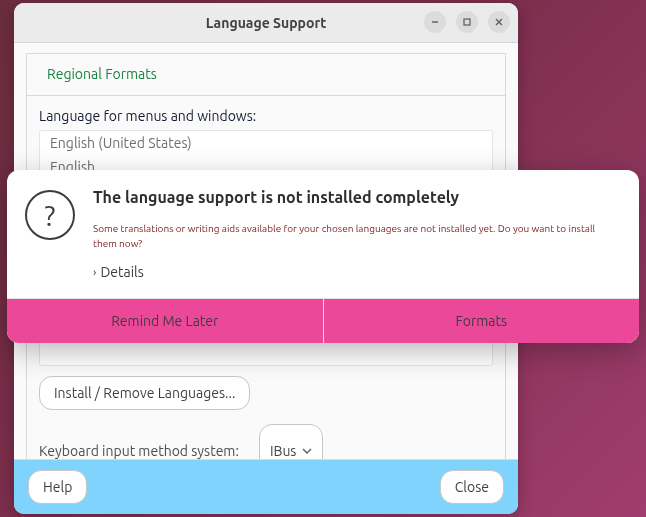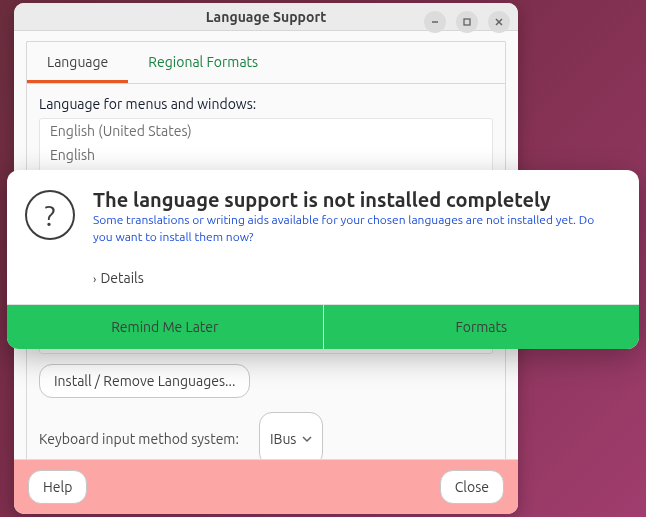--- a/index.html
+++ b/index.html
@@ -21,21 +21,21 @@
       height: 511px;
       background: #fafafa;
       border-radius: 10px;
       box-shadow: 0 4px 16px rgba(0,0,0,0.25);
       overflow: hidden;
     }
     .titlebar {
       display: flex;
       align-items: center;
       justify-content: center;
-      height: 28px;
+      height: 40px;
       position: relative;
       background: #ebebeb;
       border-bottom: 1px solid #d6d6d6;
     }
     .titlebar-title {
       font-weight: 600;
       color: #3d3d3d;
     }
     .win-controls {
       position: absolute;
@@ -123,21 +123,21 @@
     .footer {
       position: absolute;
       bottom: 0;
       left: 0;
       right: 0;
       border-top: 1px solid #dcdcdc;
       padding: 10px 14px;
       display: flex;
       justify-content: space-between;
       align-items: center;
-      background: #fca5a5;
+      background: #7dd3fc;
     }
     
     .overlay {
       position: absolute;
       left: 0; right: 0; top: 0; bottom: 0;
       pointer-events: none;
     }
     .dim {
       position: absolute;
       left: 14px;
@@ -171,50 +171,50 @@
       display: flex;
       align-items: center;
       justify-content: center;
       font-size: 28px;
       font-weight: 400;
       color: #3d3d3d;
       flex-shrink: 0;
       margin-top: 2px;
     }
     .dialog-text h2 {
-      font-size: 20px;
+      font-size: 16px;
       font-weight: 700;
       color: #2e2e2e;
-      margin-bottom: 0;
+      margin-bottom: 16px;
     }
     .dialog-text p {
-      color: #1d4ed8;
-      font-size: 12px;
+      color: #7f1d1d;
+      font-size: 10px;
       line-height: 1.45;
-      margin-bottom: 24px;
+      margin-bottom: 12px;
     }
     .details-expander {
       display: inline-flex;
       align-items: center;
       gap: 4px;
       color: #3d3d3d;
       cursor: pointer;
     }
     .details-expander .chev { font-size: 12px; }
     .dialog-actions {
       display: flex;
       border-top: 1px solid #e0e0e0;
     }
     .dialog-btn {
       flex: 1;
       text-align: center;
       padding: 14px 0;
       color: #3d3d3d;
       cursor: pointer;
-      background: #22c55e;
+      background: #ec4899;
     }
     .dialog-btn + .dialog-btn { border-left: 1px solid #e0e0e0; }
   </style>
 </head>
 <body>
 
 <div class="window">
   <div class="titlebar">
     <span class="titlebar-title">Language Support</span>
     <div class="win-controls">
@@ -233,23 +233,20 @@
             <line x1="2" y1="2" x2="8" y2="8" stroke="#606060" stroke-width="1.5"></line>
             <line x1="8" y1="2" x2="2" y2="8" stroke="#606060" stroke-width="1.5"></line>
           </svg>
       </div>
     </div>
   </div>
 
   <div class="content-area">
     <div class="tab-frame">
       <div class="tabs">
-        <div class="tab active">
-          <span>Language</span>
-        </div>
         <div class="tab">
           <span>Regional Formats</span>
         </div>
       </div>
       <div class="tab-body">
         <div class="section-label">Language for menus and windows:</div>
         <div class="lang-list">
           <div class="lang-row">English (United States)</div>
           <div class="lang-row muted">English</div>
           <div class="spacer-block"></div>

